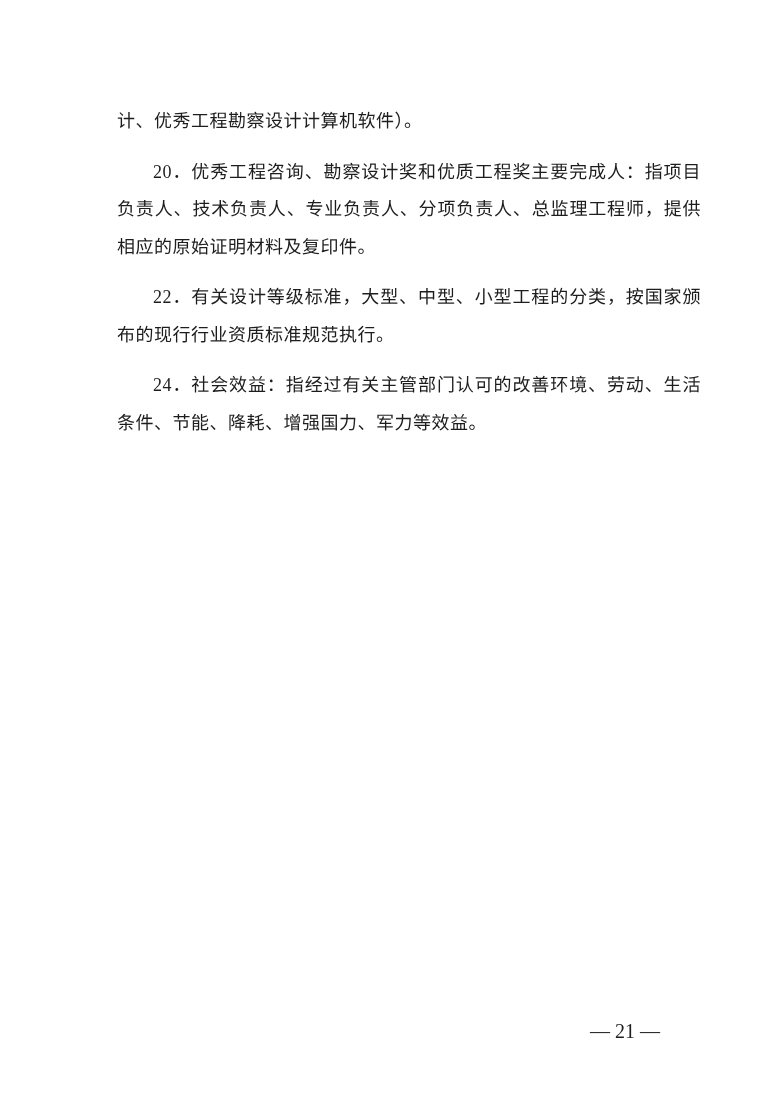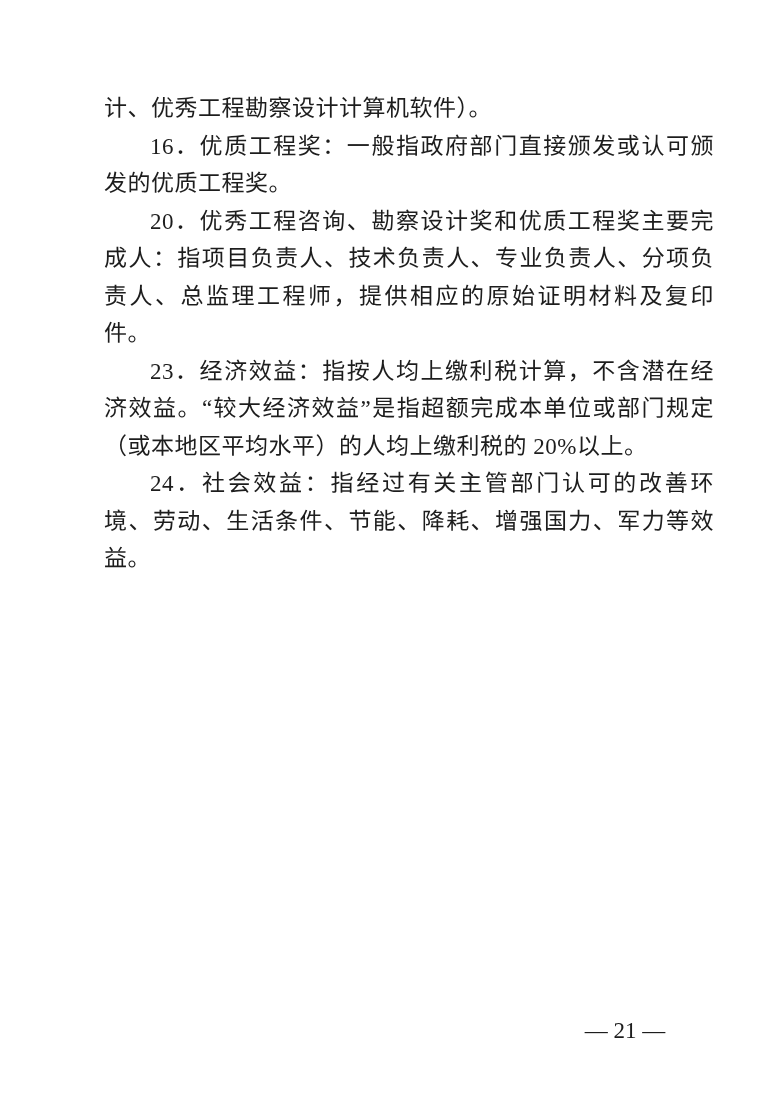--- a/index.html
+++ b/index.html
@@ -16,48 +16,47 @@
     font-family: "Liberation Serif", "DejaVu Serif", serif;
     color: #1d1d1d;
   }
   .content {
     position: absolute;
     left: 104px;
     top: 90px;
     width: 610px;
   }
   .para {
-    margin: 0;
-    font-size: 23px;
+    margin: 13px;
+    font-size: 18px;
     line-height: 37.5px;
     text-align: justify;
     text-justify: inter-character;
     letter-spacing: 0.5px;
     word-break: break-all;
   }
   .para.indent {
     text-indent: 2em;
   }
   .footer {
     position: absolute;
     top: 1016px;
     left: 560px;
     width: 130px;
-    font-size: 23px;
+    font-size: 20px;
     line-height: 30px;
     text-align: center;
     color: #1d1d1d;
     white-space: nowrap;
   }
 </style>
 </head>
 <body>
 
 <div class="page">
   <div class="content">
     <p class="para">计、优秀工程勘察设计计算机软件）。</p>
-    <p class="para indent">16．优质工程奖：一般指政府部门直接颁发或认可颁发的优质工程奖。</p>
     <p class="para indent">20．优秀工程咨询、勘察设计奖和优质工程奖主要完成人：指项目负责人、技术负责人、专业负责人、分项负责人、总监理工程师，提供相应的原始证明材料及复印件。</p>
-    <p class="para indent">23．经济效益：指按人均上缴利税计算，不含潜在经济效益。“较大经济效益”是指超额完成本单位或部门规定（或本地区平均水平）的人均上缴利税的 20%以上。</p>
+    <p class="para indent">22．有关设计等级标准，大型、中型、小型工程的分类，按国家颁布的现行行业资质标准规范执行。</p>
     <p class="para indent">24．社会效益：指经过有关主管部门认可的改善环境、劳动、生活条件、节能、降耗、增强国力、军力等效益。</p>
   </div>
   <div class="footer">— 21 —</div>
 </div>
 
 </body></html>

